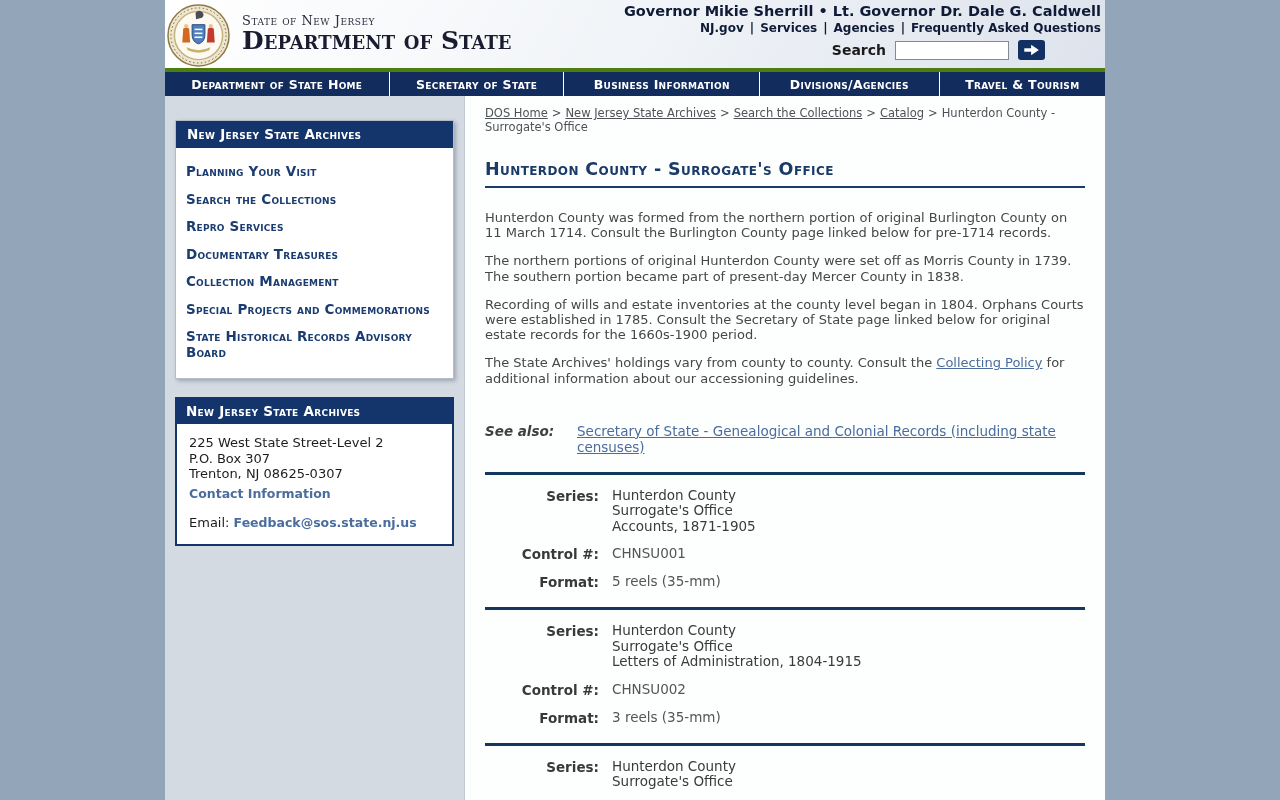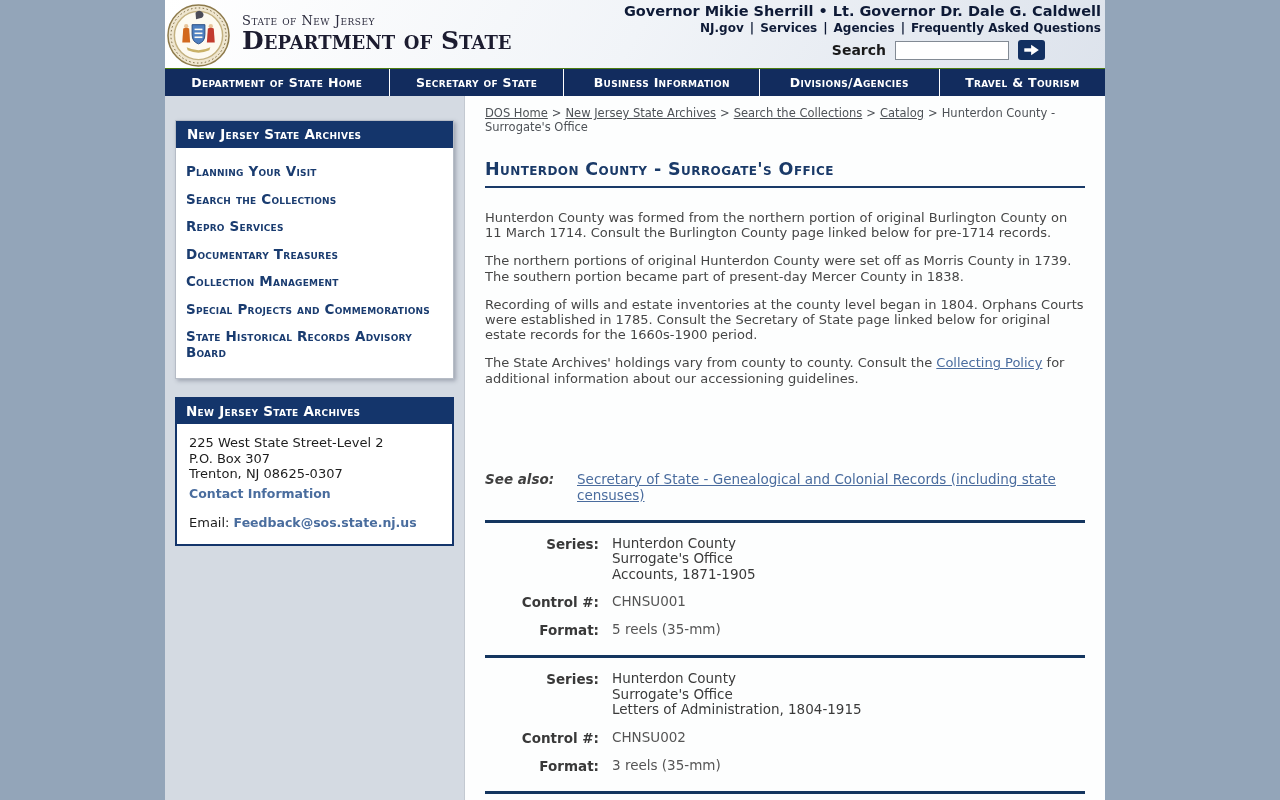--- a/index.html
+++ b/index.html
@@ -22,21 +22,21 @@
   .quick-links a { color:#0e1a36; text-decoration:none; }
   .quick-links .sep { margin:0 6px; color:#0e1a36; }
   .search-row { margin-top:5px; display:flex; justify-content:flex-end; align-items:center;
                 gap:9px; padding-right:56px; }
   .search-row label { font-size:14px; font-weight:bold; color:#1a1a1a; }
   .search-row input { width:114px; height:19px; border:1px solid #7e8émight4; border:1px solid #828a94; background:#fff; font-size:12px; padding:0 3px; }
   .search-btn { width:27px; height:20px; background:#123061; border:none; border-radius:3px;
                 display:flex; align-items:center; justify-content:center; cursor:pointer; }
 
   
-  .navbar { height:28px; background:#122c5e; border-top:1px solid #4d7c0f; display:flex; }
+  .navbar { height:28px; background:#122c5e; border-top:4px solid #4d7c0f; display:flex; }
   .navbar a { color:#ffffff; text-decoration:none; font-variant:small-caps; font-weight:bold;
               font-size:12.5px; letter-spacing:.3px; display:flex; align-items:center;
               justify-content:center; border-right:1px solid #ffffff; }
   .navbar a:last-child { border-right:none; }
   .nav-1 { flex:0 0 23.9%; } .nav-2 { flex:0 0 18.6%; } .nav-3 { flex:0 0 20.8%; }
   .nav-4 { flex:0 0 19.1%; } .nav-5 { flex:1; }
 
   
   .columns { display:flex; height:704px; background:#fdfefe; }
   aside { flex:0 0 300px; background:#d4dae2; border-right:1px solid #c3c9d1; padding-top:24px; }
@@ -63,21 +63,21 @@
   .breadcrumb a { color:#4e5257; text-decoration:underline; }
   .breadcrumb .bsep { margin:0 4px; }
   .page-title { margin-top:25px; font-size:17.5px; font-weight:bold; font-variant:small-caps;
                 letter-spacing:.4px; color:#1a3a68; border-bottom:2px solid #1a3a68;
                 padding-bottom:7px; }
   .body-copy p { font-size:13px; color:#464646; line-height:1.17; margin-top:13px; }
   .body-copy p:first-child { margin-top:22px; }
   .inline-link { color:#4a6c9e; text-decoration:underline; }
 
   .see-also { margin-top:37px; display:flex; font-size:13.5px; align-items:baseline; }
-  .see-also-label { flex:0 0 92px; font-weight:bold; font-style:italic; color:#3f3f3f;margin-top:48px; }
+  .see-also-label { flex:0 0 92px; font-weight:bold; font-style:italic; color:#3f3f3f; }
   .see-also a { color:#4a6c9e; text-decoration:underline; }
 
   .records { margin-top:17px; }
   .rule { border-top:3px solid #14365f; }
   .record { padding:13px 0 17px; font-size:13.5px; }
   .rec-row { display:flex; }
   .rec-row + .rec-row { margin-top:12px; }
   .rec-label { flex:0 0 114px; text-align:right; font-weight:bold; color:#393939; }
   .rec-value { margin-left:13px; color:#555555; line-height:1.15; }
   .rec-value.series { font-weight:normal; color:#3a3a3a; }

